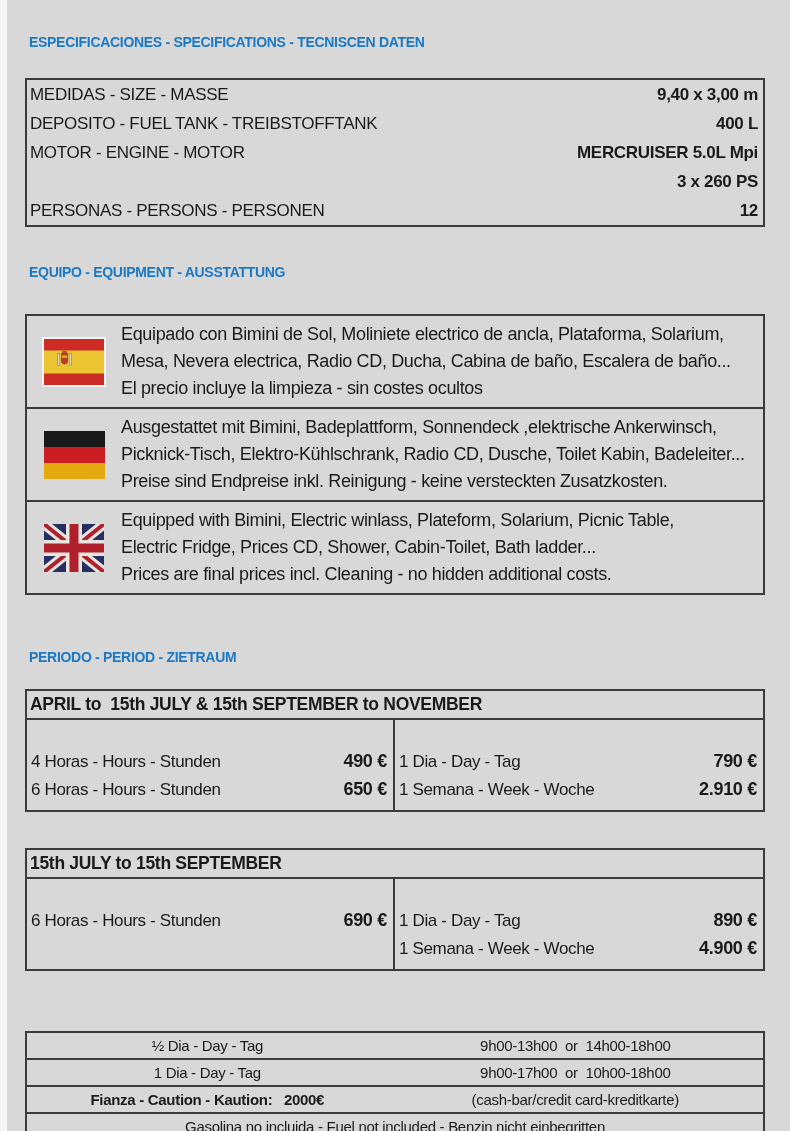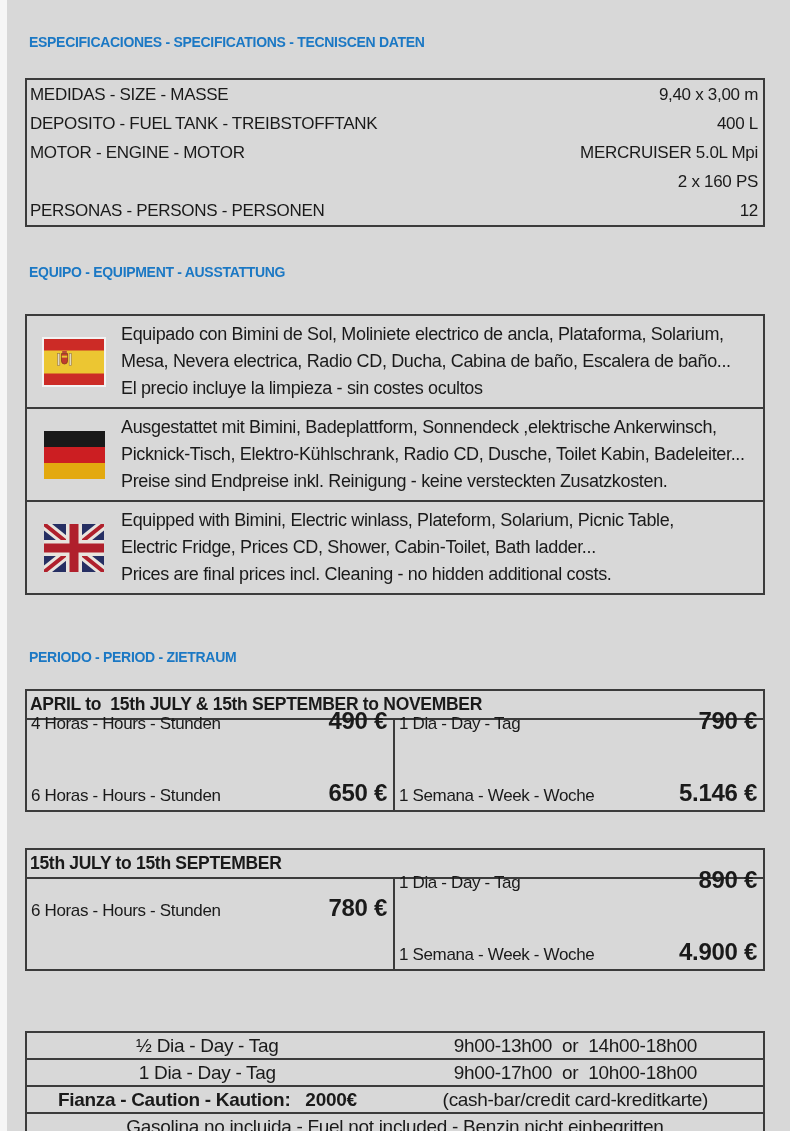--- a/index.html
+++ b/index.html
@@ -27,21 +27,21 @@
   
   .spec-table{
     border:2px solid #3b3b3b;
     margin-top:24px;
   }
   .spec-row{
     display:flex;justify-content:space-between;align-items:center;
     height:29px;padding:0 5px 0 3px;gap:36px;
   }
   .spec-label{font-size:17px;letter-spacing:-0.3px;}
-  .spec-value{font-size:17px;font-weight:normal;letter-spacing:-0.3px;}
+  .spec-value{font-size:17px;font-weight:bold;letter-spacing:-0.3px;}
   
   .equip-table{
     border:2px solid #3b3b3b;
     margin-top:30px;
   }
   .equip-row{
     display:flex;align-items:center;
     min-height:84px;
     border-bottom:2px solid #3b3b3b;
   }
@@ -68,31 +68,31 @@
   }
   .period-body{display:flex;height:90px;}
   .period-col{
     width:50%;box-sizing:border-box;
     display:flex;flex-direction:column;justify-content:flex-end;
     padding-bottom:3px;
   }
   .period-col.left{border-right:2px solid #3b3b3b;}
   .price-row{
     display:flex;justify-content:space-between;align-items:baseline;
-    height:28px;padding:0 6px 0 4px;margin-top:44px;
+    height:28px;padding:0 6px 0 4px;
   }
   .price-label{font-size:17px;letter-spacing:-0.35px;white-space:nowrap;}
-  .price-value{font-size:24px;font-weight:bold;letter-spacing:-0.3px;text-align:center;}
+  .price-value{font-size:18px;font-weight:bold;letter-spacing:-0.3px;text-align:center;}
   
   .schedule-table{border:2px solid #3b3b3b;margin-top:60px;}
   .schedule-row{
     display:flex;align-items:center;
     height:25px;
     border-bottom:2px solid #3b3b3b;
-    font-size:19px;letter-spacing:-0.3px;
+    font-size:15px;letter-spacing:-0.3px;
   }
   .schedule-row:last-child{border-bottom:none;}
   .sched-left{width:49%;text-align:center;white-space:pre-wrap;}
   .sched-right{width:51%;text-align:center;white-space:pre-wrap;}
   .sched-merged{width:100%;text-align:center;white-space:pre-wrap;}
   .bold{font-weight:bold;}
 </style>
 </head>
 <body>
 
@@ -108,21 +108,21 @@
     <div class="spec-row">
       <span class="spec-label">DEPOSITO - FUEL TANK - TREIBSTOFFTANK</span>
       <span class="spec-value">400 L</span>
     </div>
     <div class="spec-row">
       <span class="spec-label">MOTOR - ENGINE - MOTOR</span>
       <span class="spec-value">MERCRUISER 5.0L Mpi</span>
     </div>
     <div class="spec-row">
       <span class="spec-label"></span>
-      <span class="spec-value">2 x 160 PS</span>
+      <span class="spec-value">3 x 260 PS</span>
     </div>
     <div class="spec-row">
       <span class="spec-label">PERSONAS - PERSONS - PERSONEN</span>
       <span class="spec-value">12</span>
     </div>
   </div>
 
   <div class="heading" style="margin-top:33px;">EQUIPO - EQUIPMENT - AUSSTATTUNG</div>
 
   <div class="equip-table">
@@ -197,33 +197,33 @@
           <span class="price-value">650 €</span>
         </div>
       </div>
       <div class="period-col">
         <div class="price-row">
           <span class="price-label">1 Dia - Day - Tag</span>
           <span class="price-value">790 €</span>
         </div>
         <div class="price-row">
           <span class="price-label">1 Semana - Week - Woche</span>
-          <span class="price-value">5.146 €</span>
+          <span class="price-value">2.910 €</span>
         </div>
       </div>
     </div>
   </div>
 
   <div class="period-table second">
     <div class="period-header">15th JULY to 15th SEPTEMBER</div>
     <div class="period-body">
       <div class="period-col left">
         <div class="price-row">
           <span class="price-label">6 Horas - Hours - Stunden</span>
-          <span class="price-value">780 €</span>
+          <span class="price-value">690 €</span>
         </div>
         <div class="price-row">
           <span class="price-label"></span>
           <span class="price-value"></span>
         </div>
       </div>
       <div class="period-col">
         <div class="price-row">
           <span class="price-label">1 Dia - Day - Tag</span>
           <span class="price-value">890 €</span>

